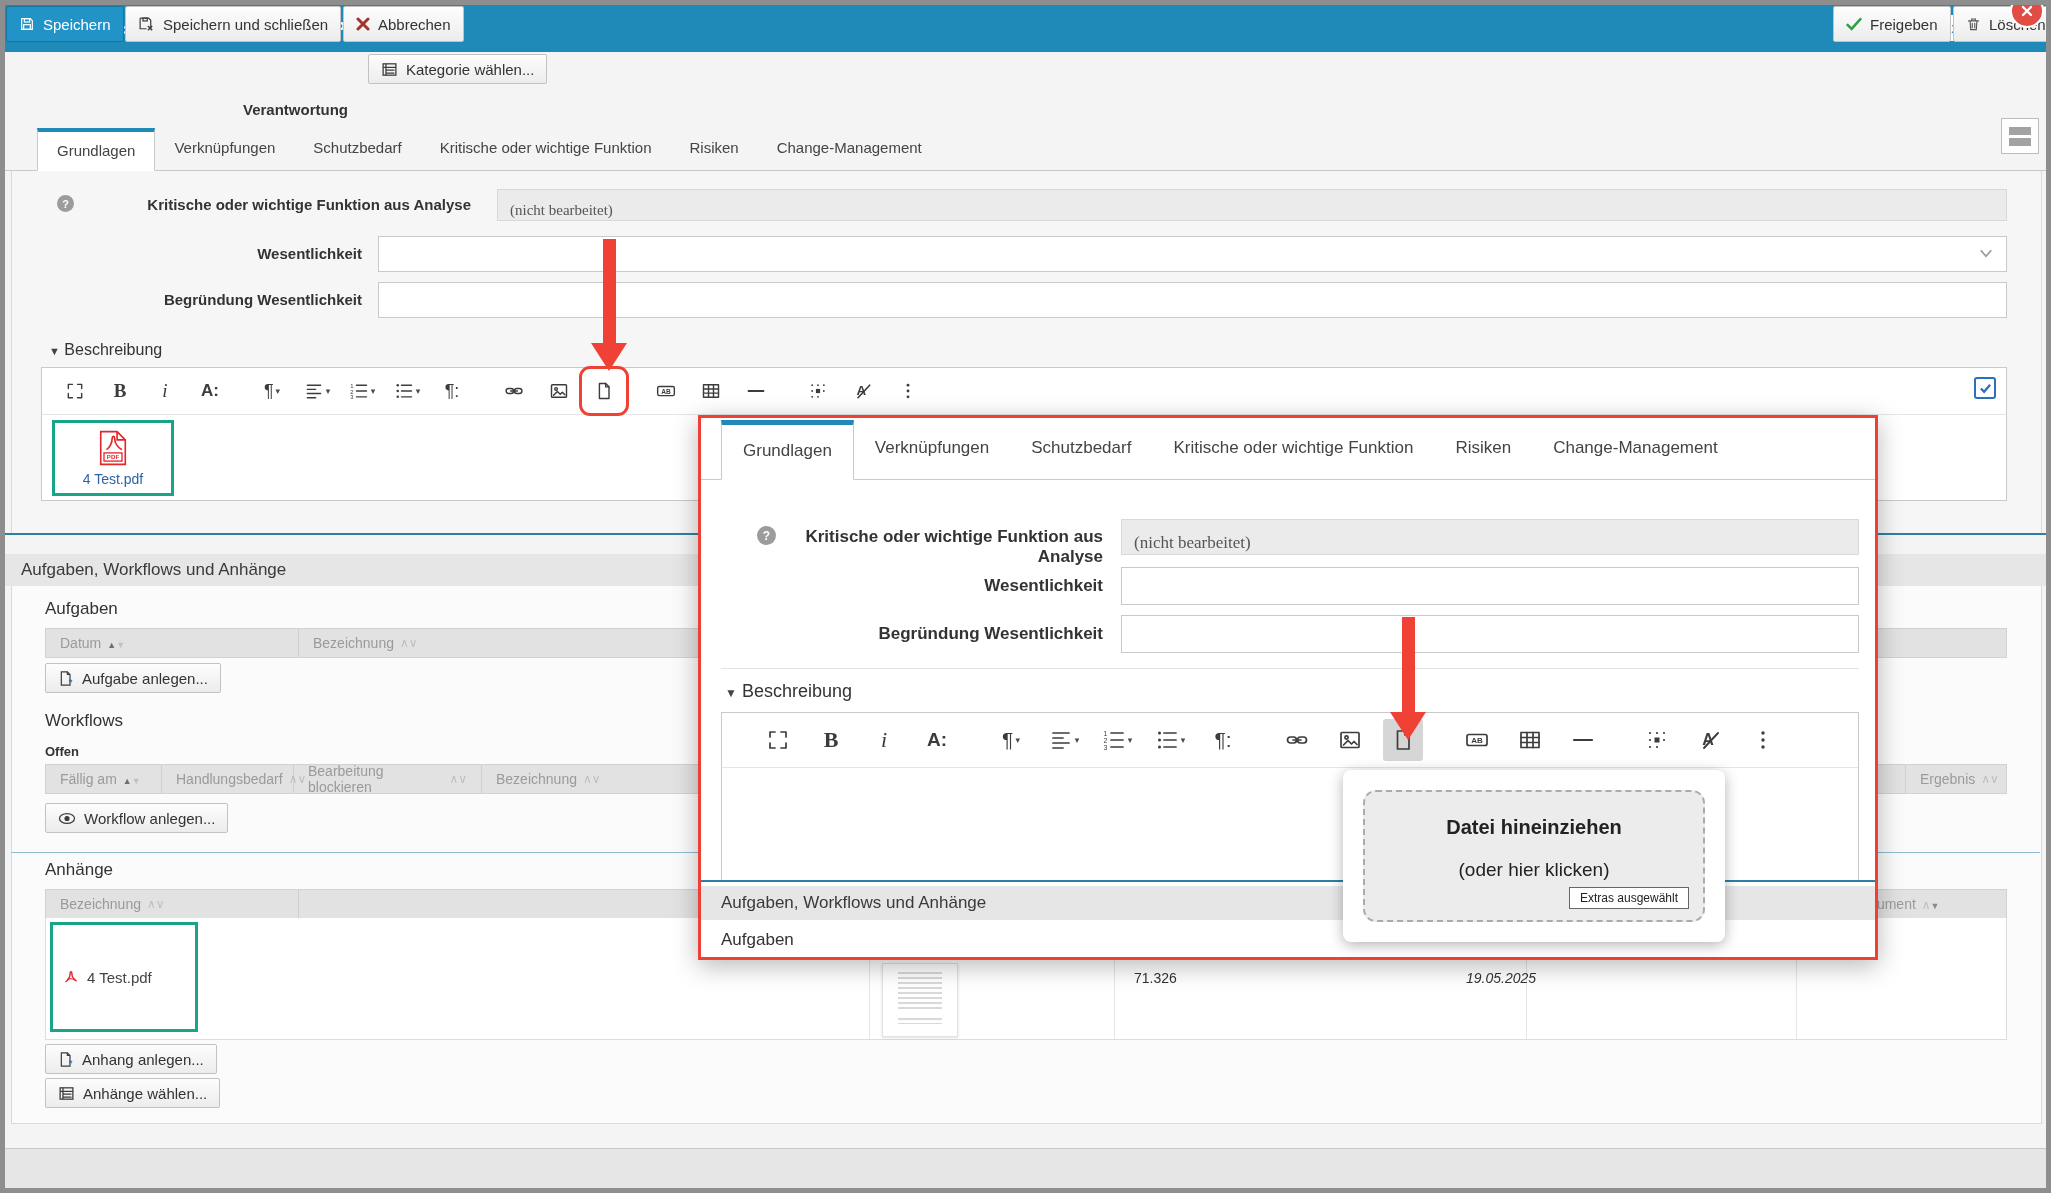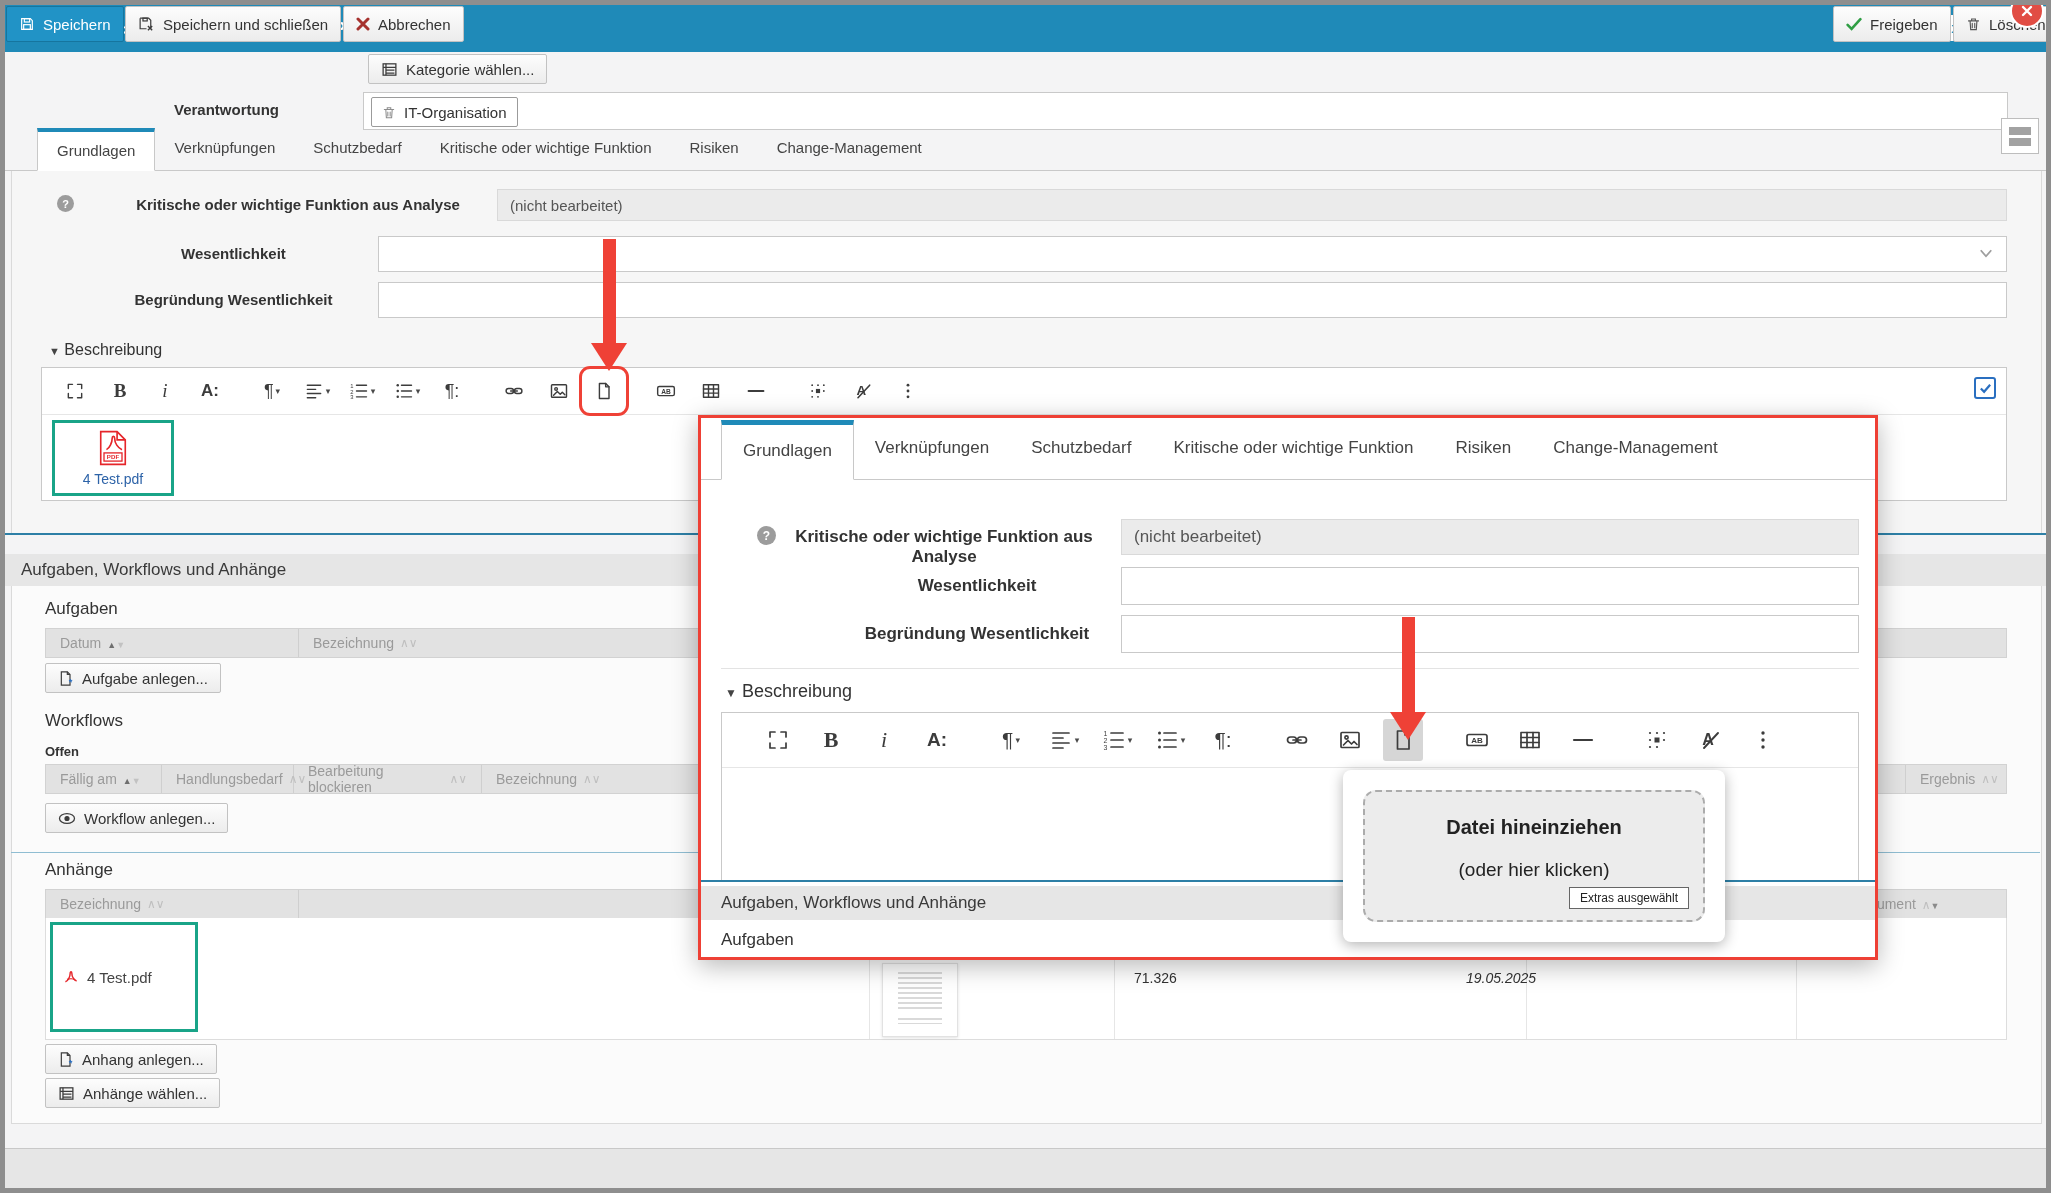--- a/index.html
+++ b/index.html
@@ -27,26 +27,26 @@
   
   .panel{position:absolute;background:#f8f8f8;border:1px solid #dadada;border-top:none;}
   
   .tabbar{position:absolute;display:flex;align-items:flex-end;border-bottom:1px solid #c9c9c9;box-sizing:border-box;}
   .tab{font-size:15px;color:#444;padding:0 19px;line-height:42px;height:43px;box-sizing:border-box;cursor:pointer;}
   .tab.active{background:#fff;border:1px solid #c8c8c8;border-bottom:1px solid #fff;border-top:4px solid #1f8ab8;
               line-height:37px;margin-bottom:-1px;}
   .tabbar.lg .tab{font-size:17px;padding:0 21px;line-height:58px;height:60px;}
   .tabbar.lg .tab.active{border-top:5px solid #1f8ab8;line-height:52px;}
   
-  .flabel{position:absolute;font-weight:bold;font-size:15px;color:#333;text-align:center;}
+  .flabel{position:absolute;font-weight:bold;font-size:15px;color:#333;text-align:right;}
   .flabel.lg{font-size:17px;}
   .inp{position:absolute;border:1px solid #c9c9c9;background:#fff;font-family:inherit;font-size:15px;
        padding:0 10px;box-sizing:border-box;outline:none;}
   .ro{position:absolute;background:#ebebeb;border:1px solid #d9d9d9;color:#555;font-size:15px;
-      display:flex;align-items:center;padding:1px 12px;box-sizing:border-box;}
+      display:flex;align-items:flex-end;padding:1px 12px;box-sizing:border-box;font-family:Liberation Serif, serif;}
   .help{position:absolute;width:17px;height:17px;border-radius:50%;background:#9c9c9c;color:#fff;font-size:11px;
         font-weight:bold;display:flex;align-items:center;justify-content:center;}
   .chev{position:absolute;pointer-events:none;}
   
   .secbar{position:absolute;background:#e6e6e6;color:#3a3a3a;font-size:17px;display:flex;align-items:center;}
   .h2{position:absolute;font-size:17px;color:#333;}
   .h3{position:absolute;font-size:13px;font-weight:bold;color:#333;}
   
   .thead{position:absolute;display:flex;background:#e2e2e2;border:1px solid #d2d2d2;height:30px;box-sizing:border-box;}
   .th{display:flex;align-items:center;gap:6px;padding:0 14px;color:#9a9a9a;font-size:14px;
@@ -143,28 +143,20 @@
 
   <button class="btn r" style="left:363px;top:49px;">
     <svg width="17" height="17" viewBox="0 0 24 24" fill="none" stroke="#3c3c3c" stroke-width="1.8">
         <rect x="3" y="4" width="18" height="16"></rect>
         <path d="M3 9h18M7 13h12M7 17h12M7 4v16"></path>
       </svg>
     <span>Kategorie wählen...</span>
   </button>
 
   <div class="flabel" style="left:100px;top:96px;width:243px;">Verantwortung</div>
-  <div class="r" style="left:358px;top:87px;width:1645px;height:38px;background:#fff;border:1px solid #c9c9c9;box-sizing:border-box;">
-    <span class="chip" style="margin:4px 0 0 7px;">
-      <svg width="14" height="15" viewBox="0 0 24 24" fill="none" stroke="#8c8c8c" stroke-width="1.8" stroke-linecap="round">
-          <path d="M4 7h16M9 7V4h6v3M6.5 7l1 14h9l1-14M10 11v7M14 11v7"></path>
-        </svg>
-      <span>IT-Organisation</span>
-    </span>
-  </div>
 
   <div class="panel" style="left:6px;top:165px;width:2029px;height:363px;background:#f6f6f6;"></div>
   <div class="tabbar" style="left:0;right:0;top:122px;height:44px;padding-left:32px;">
     <div class="tab active">Grundlagen</div>
     <div class="tab">Verknüpfungen</div>
     <div class="tab">Schutzbedarf</div>
     <div class="tab">Kritische oder wichtige Funktion</div>
     <div class="tab">Risiken</div>
     <div class="tab">Change-Management</div>
   </div>

